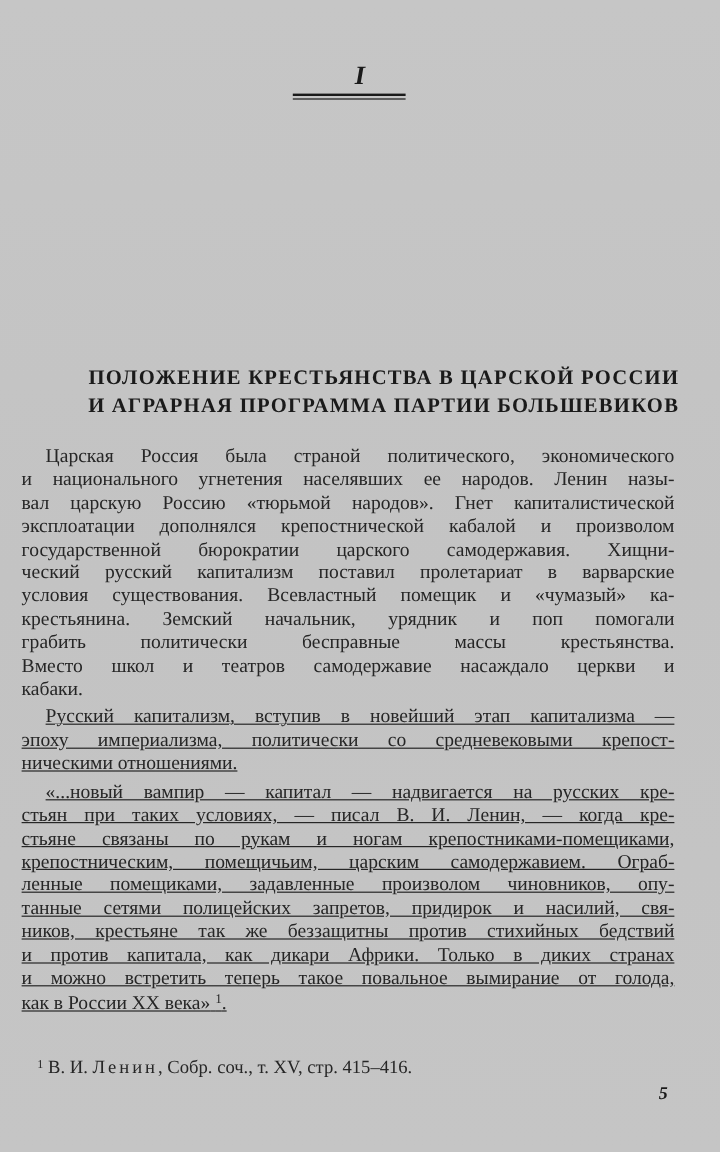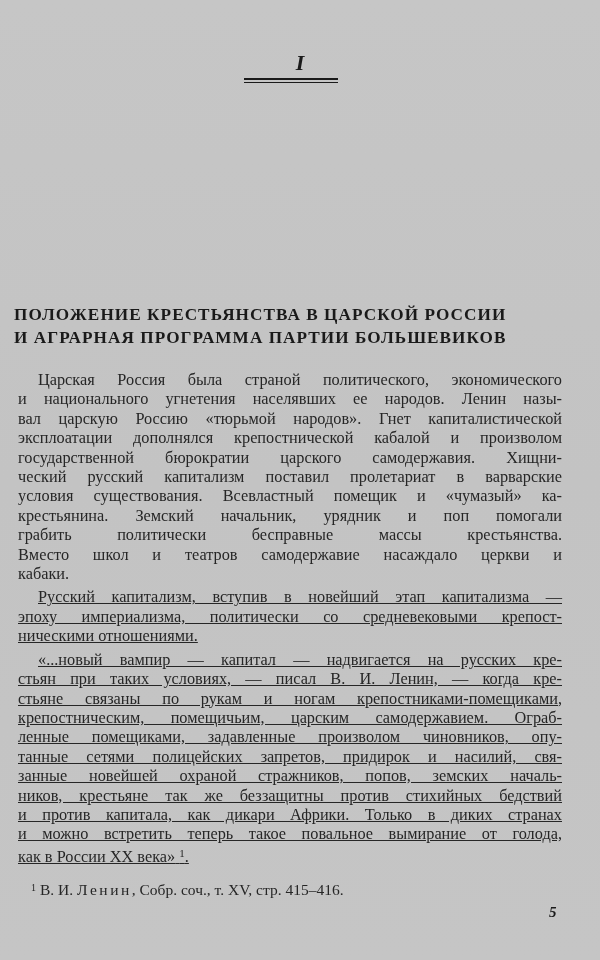--- a/index.html
+++ b/index.html
@@ -49,21 +49,21 @@
       left: 14px;
       width: 552px;
       font-family: "Liberation Serif", serif;
       font-weight: bold;
       font-size: 17.2px;
       line-height: 23px;
       letter-spacing: 1.05px;
       color: #1a1a1a;
       white-space: nowrap;
     }
-    .heading div { text-align: left; }
+    .heading div { text-align: right; }
     .body-text {
       position: absolute;
       top: 366px;
       left: 14px;
       width: 552px;
       font-family: "Liberation Serif", serif;
       font-size: 16.3px;
       line-height: 19.4px;
       color: #262626;
     }
@@ -139,21 +139,20 @@
       <span class="line">эпоху империализма, политически со средневековыми крепост-</span>
       <span class="line last">ническими отношениями.</span>
     </p>
     <p class="para">
       <span class="line indent">«...новый вампир — капитал — надвигается на русских кре-</span>
       <span class="line">стьян при таких условиях, — писал В. И. Ленин, — когда кре-</span>
       <span class="line">стьяне связаны по рукам и ногам крепостниками-помещиками,</span>
       <span class="line">крепостническим, помещичьим, царским самодержавием. Ограб-</span>
       <span class="line">ленные помещиками, задавленные произволом чиновников, опу-</span>
       <span class="line">танные сетями полицейских запретов, придирок и насилий, свя-</span>
-      <span class="line">занные новейшей охраной стражников, попов, земских началь-</span>
       <span class="line">ников, крестьяне так же беззащитны против стихийных бедствий</span>
       <span class="line">и против капитала, как дикари Африки. Только в диких странах</span>
       <span class="line">и можно встретить теперь такое повальное вымирание от голода,</span>
       <span class="line last"><span>как в России XX века»</span> <sup class="fn">1</sup><span>.</span></span>
     </p>
   </div>
 
   <div class="footnote">
     <sup>1</sup><span>В. И.</span> <span class="sp">Ленин</span><span>, Собр. соч., т. XV, стр. 415–416.</span>
   </div>

